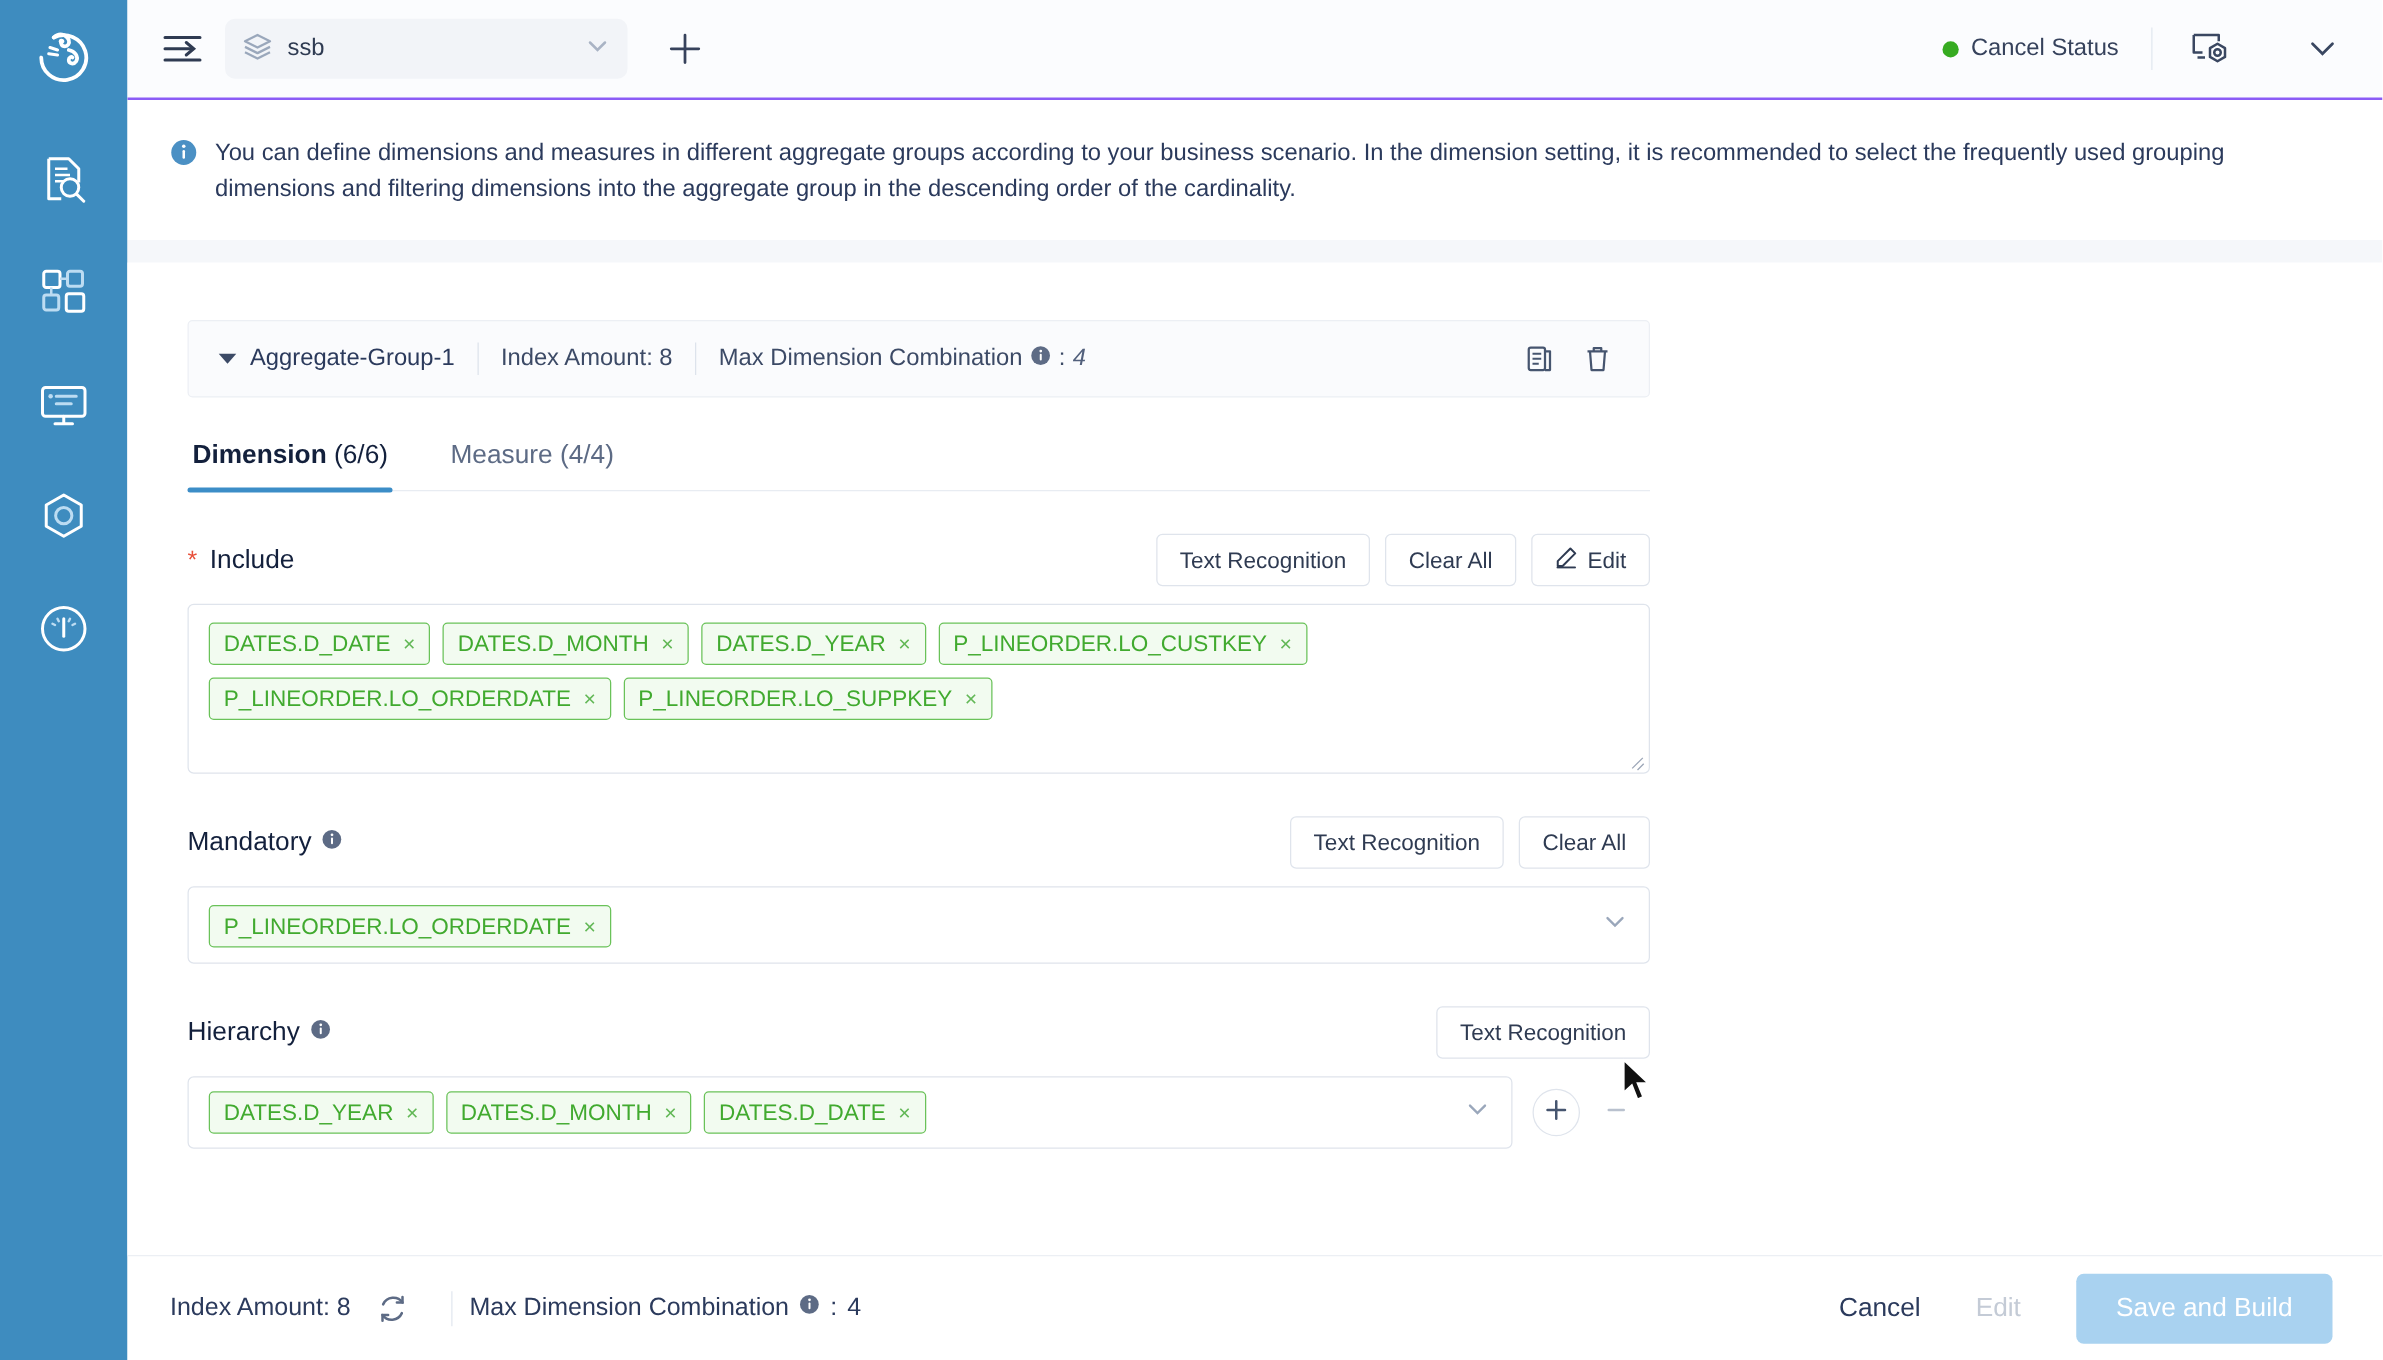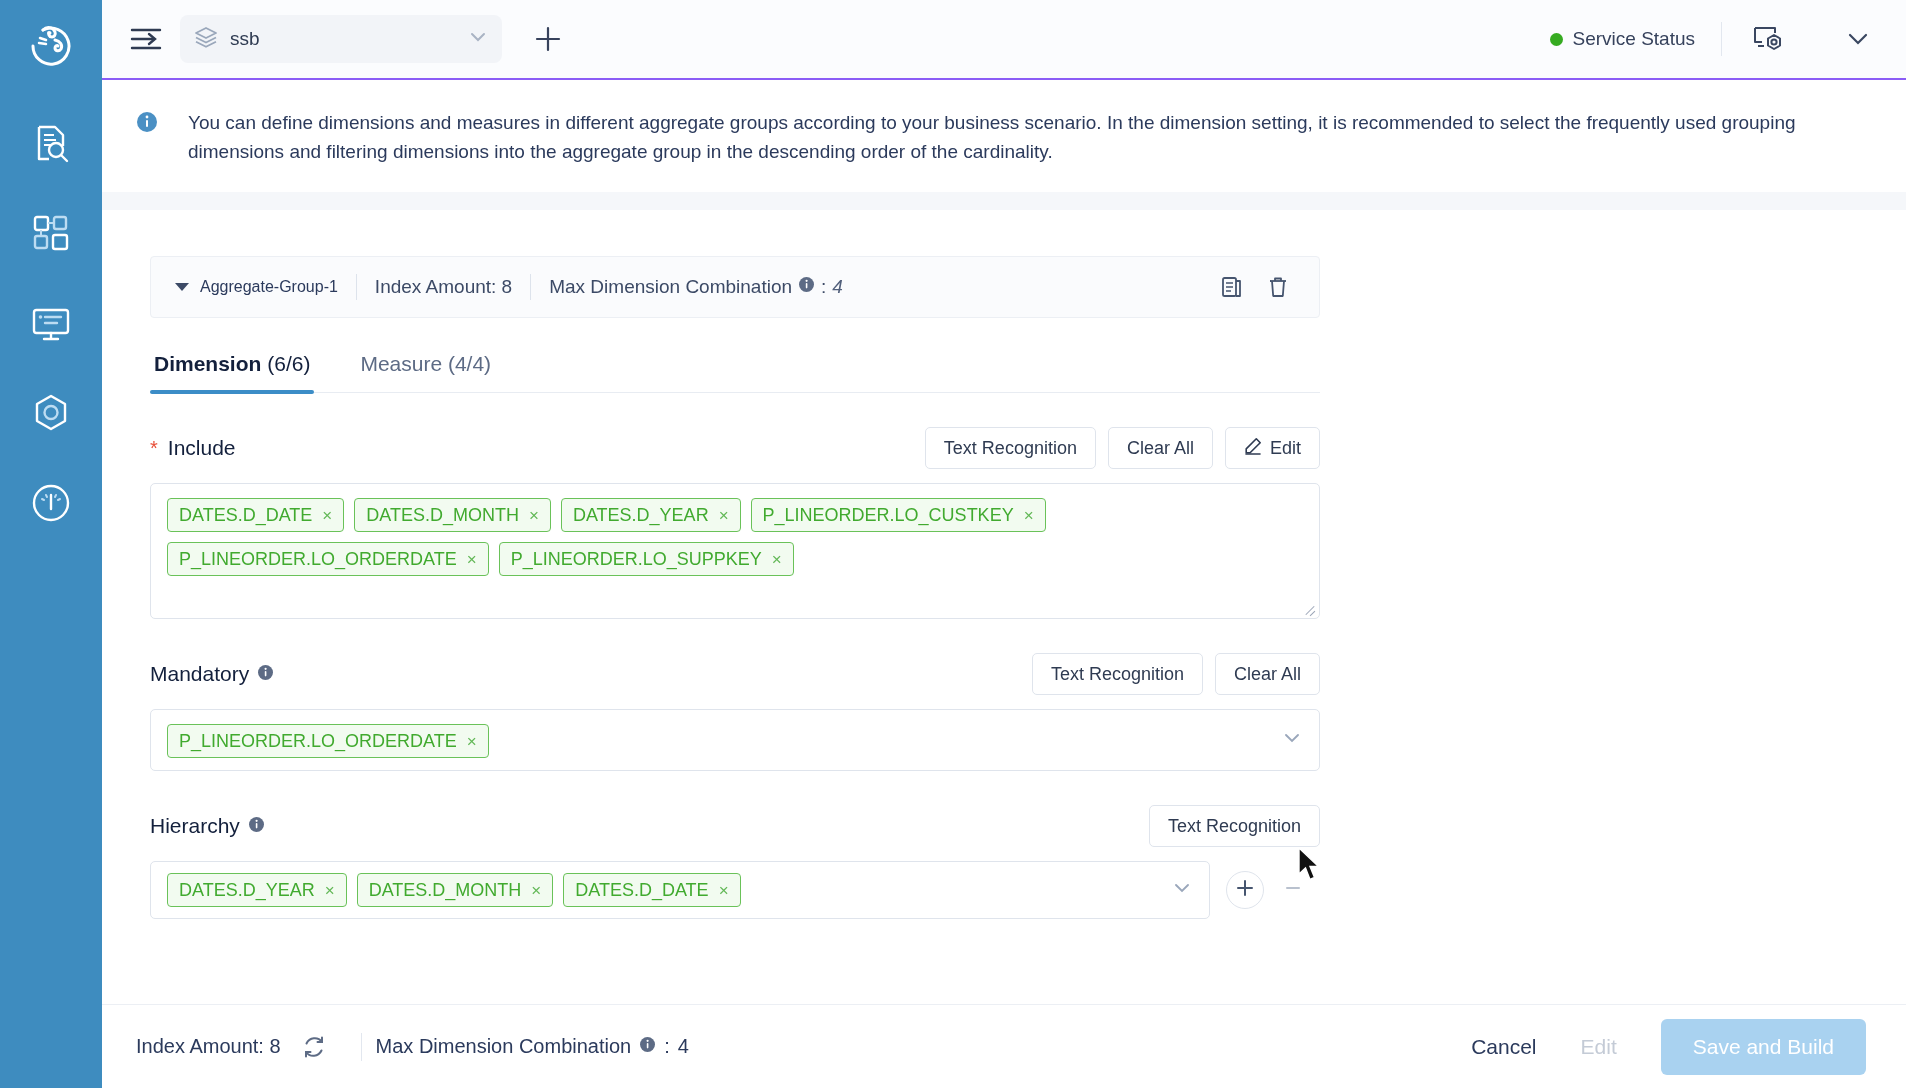--- a/index.html
+++ b/index.html
@@ -63,21 +63,21 @@
   }
   .svc-dot { width: 13px; height: 13px; border-radius: 50%; background: #36ab21; }
   .topbar-div { width: 1px; height: 34px; background: #e2e7ef; margin: 0 26px; }
   .topbar-icon { width: 40px; height: 40px; display:flex; align-items:center; justify-content:center; cursor:pointer; }
   .topbar-caret { margin-left: 52px; width: 36px; height: 36px; display:flex; align-items:center; justify-content:center; cursor:pointer; }
 
   
   .banner {
     background: #ffffff;
     padding: 28px 40px 26px 34px;
-    display: flex; gap: 30px;
+    display: flex; gap: 14px;
     flex: 0 0 auto;
   }
   .banner-ico { flex: 0 0 auto; margin-top: 3px; }
   .banner-txt {
     font-size: 19px; line-height: 29px; color: #2b3a5c;
     max-width: 1700px;
   }
 
   
   .body {
@@ -121,21 +121,21 @@
     padding: 0 22px 0 24px;
   }
   .caret-tri {
     width: 0; height: 0;
     border-left: 7px solid transparent;
     border-right: 7px solid transparent;
     border-top: 8px solid #3c4a66;
     margin-right: 11px;
     cursor: pointer;
   }
-  .grp-title { font-size: 16px; color: #2b3a5c; }
+  .grp-title { font-size: 19px; color: #2b3a5c; }
   .grp-sep { width: 1px; height: 26px; background: #dde3ec; margin: 0 18px; }
   .grp-meta { font-size: 19px; color: #3c4a66; display: flex; align-items: center; gap: 6px; }
   .grp-val { font-style: italic; color: #52607c; }
   .head-spacer { flex: 1 1 auto; }
   .head-act { width: 38px; height: 38px; display:flex; align-items:center; justify-content:center; cursor:pointer; }
 
   
   .tabs {
     display: flex; align-items: flex-end; gap: 42px;
     border-bottom: 1px solid #e8ecf2;
@@ -349,21 +349,21 @@
       <div class="plus-btn">
         <svg width="30" height="30" viewBox="0 0 30 30" fill="none" stroke="#37425c" stroke-width="2.2" stroke-linecap="round">
           <path d="M15 4 v22 M4 15 h22"></path>
         </svg>
       </div>
 
       <div class="topbar-spacer"></div>
 
       <div class="svc">
         <span class="svc-dot"></span>
-        <span>Service Status</span>
+        <span>Cancel Status</span>
       </div>
 
       <div class="topbar-div"></div>
 
       <div class="topbar-icon">
         <svg width="32" height="30" viewBox="0 0 32 30" fill="none" stroke="#3a4761" stroke-width="2" stroke-linejoin="round">
           <path d="M3 4 h20 v5 M3 4 v14 h7 M6 22 h6"></path>
           <path d="M22 11 l6 3.5 v7 L22 25 l-6 -3.5 v-7 Z"></path>
           <circle cx="22" cy="18" r="2.6"></circle>
         </svg>

